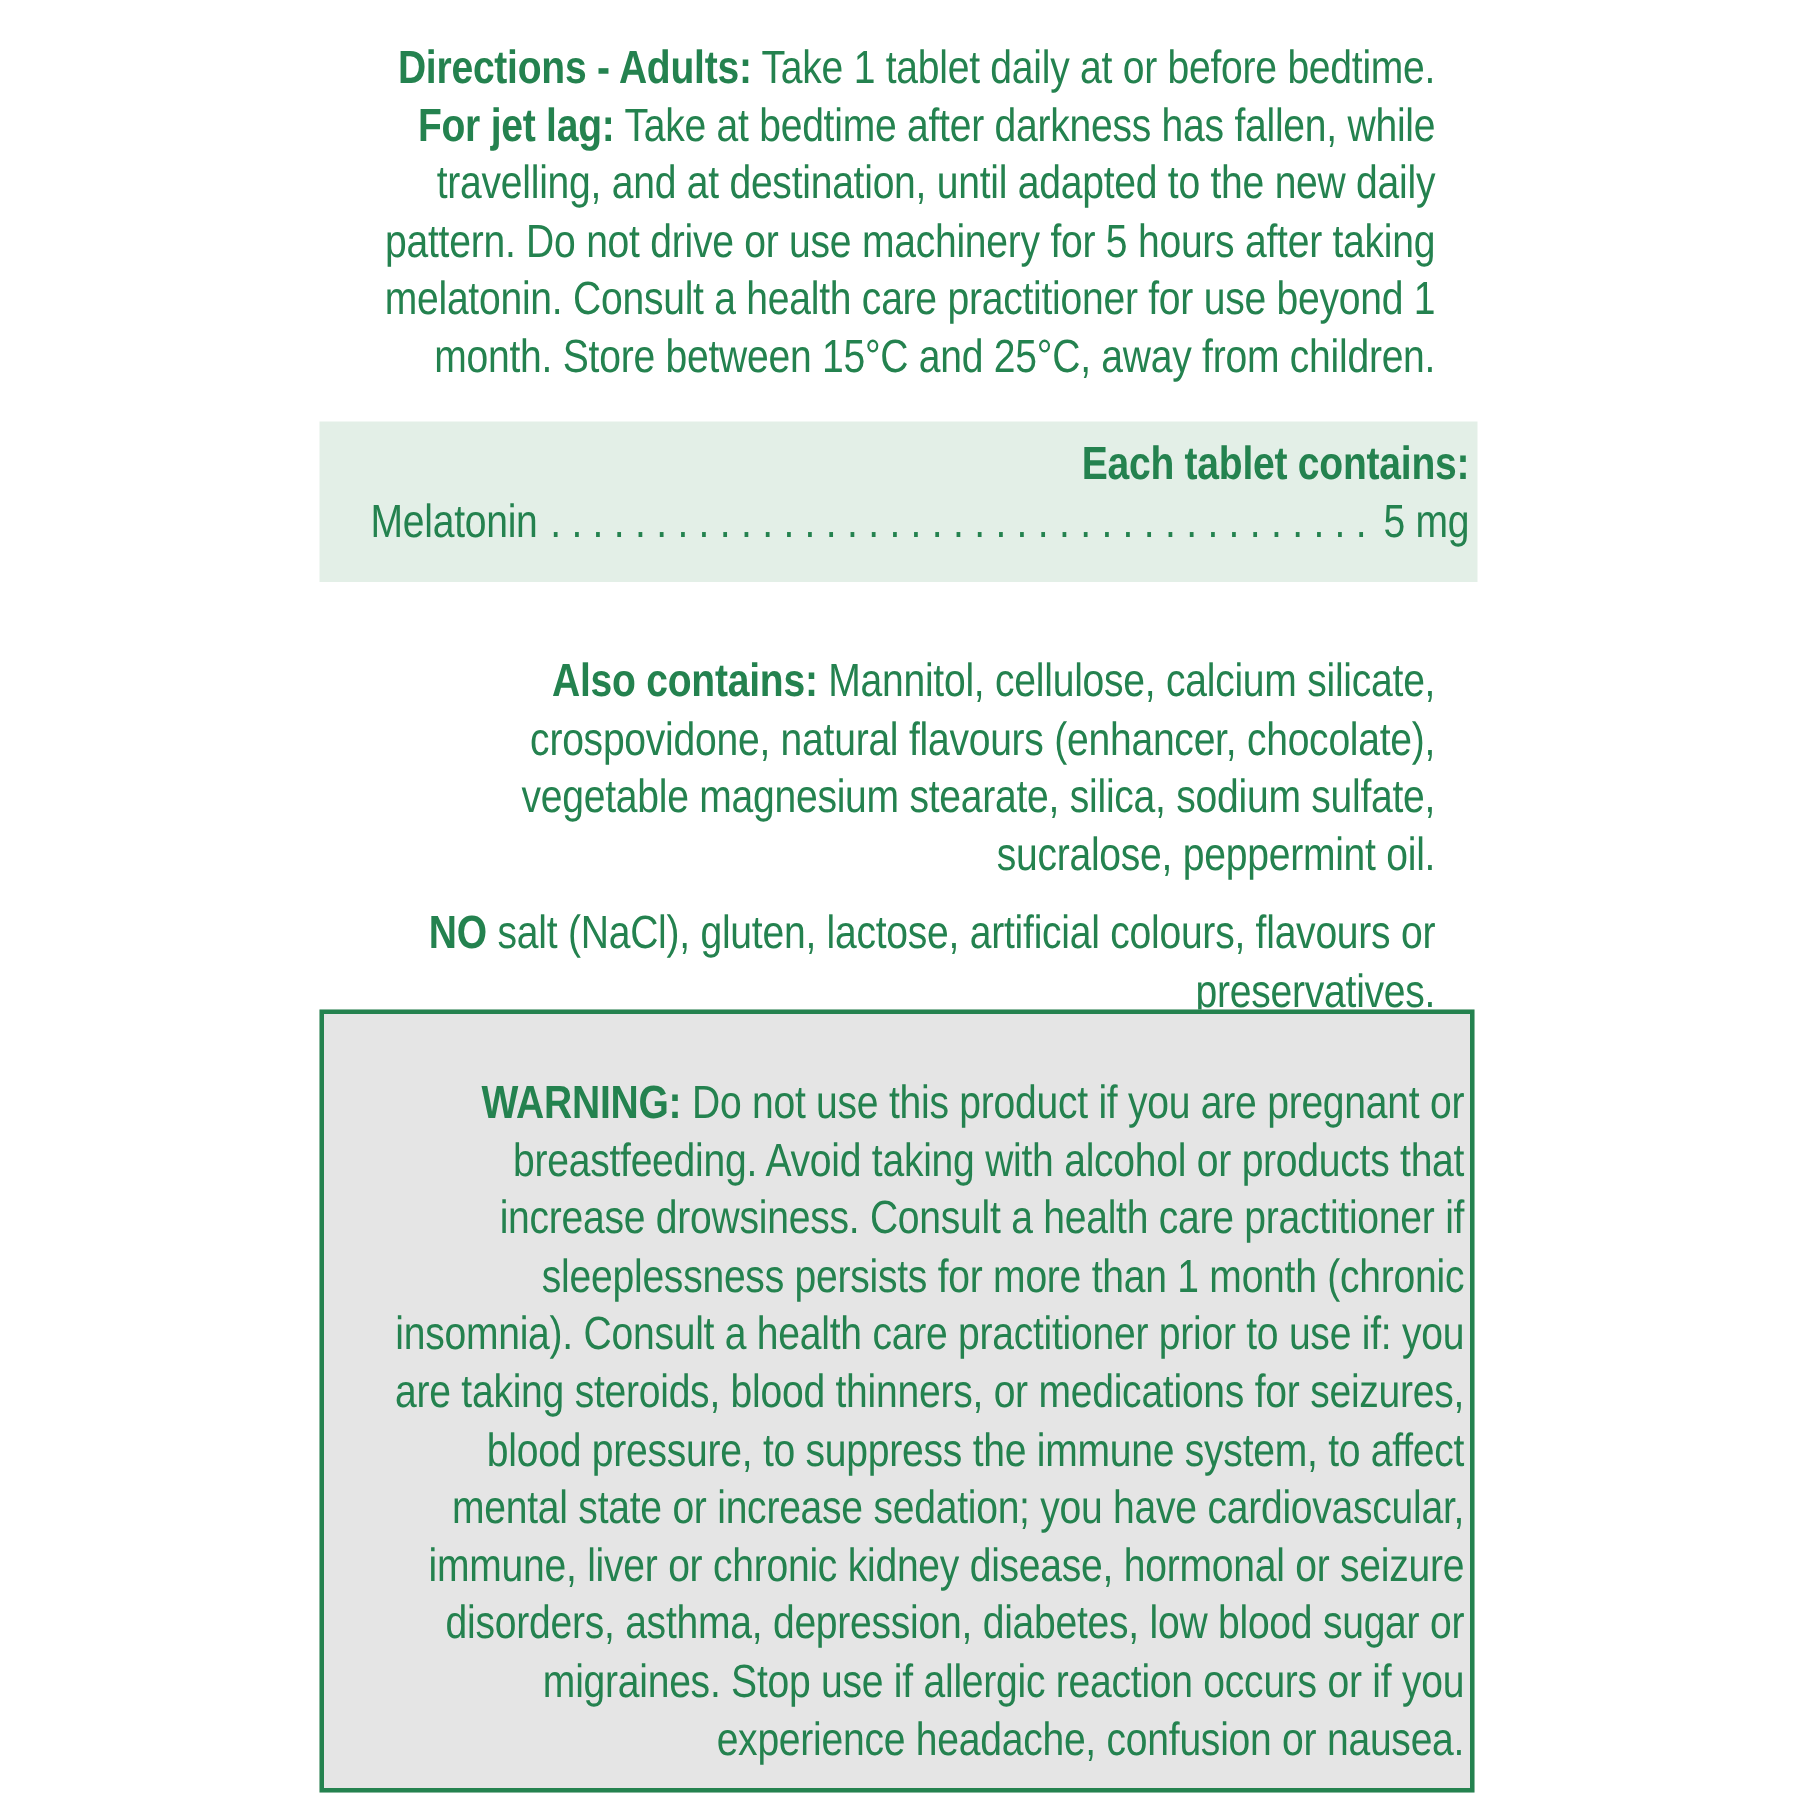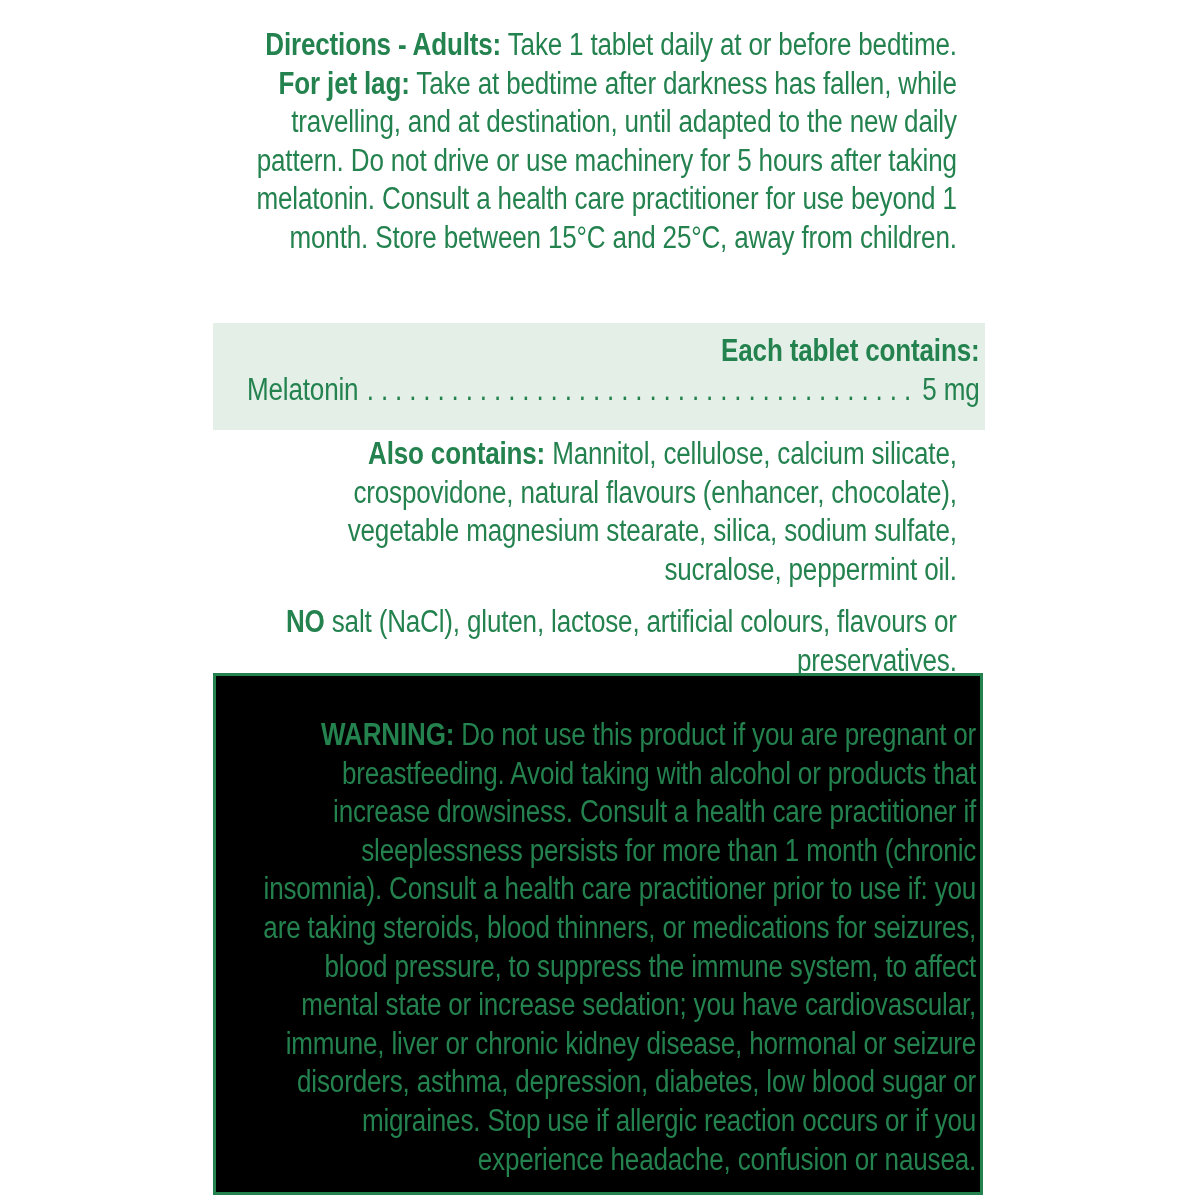--- a/index.html
+++ b/index.html
@@ -30,21 +30,20 @@
 
   #directions { left: 247px; top: -5px; width: 845px; }
 
   .dosage-box {
     position: absolute;
     left: 213px;
     top: 281px;
     width: 772px;
     height: 107px;
     background: #E3EFE7;
-    margin-top: 42px;
   }
   .dosage-inner {
     position: absolute;
     left: 34px;
     top: 9px;
     width: 872px;
     font-size: 31px;
     line-height: 38.6px;
     letter-spacing: -0.2px;
     transform: scaleX(0.84);
@@ -68,21 +67,21 @@
   #also { left: 247px; top: 404px; width: 845px; }
   #no   { left: 247px; top: 572px; width: 845px; }
 
   .warning-box {
     position: absolute;
     left: 213px;
     top: 673px;
     width: 770px;
     height: 522px;
     border: 3px solid #24824F;
-    background: #000000;
+    background: #e5e5e5;
   }
   #warning-text { left: 31px; top: 9px; width: 868px; }
 </style>
 </head>
 <body>
 
 <div class="label">
 
   <p class="para" id="directions"><b>Directions - Adults:</b><span> Take 1 tablet daily at or before bedtime. </span><b>For jet lag:</b><span> Take at bedtime after darkness has fallen, while travelling, and at destination, until adapted to the new daily pattern. Do not drive or use machinery for 5 hours after taking melatonin. Consult a health care practitioner for use beyond 1 month. Store between 15°C and 25°C, away from children.</span></p>
 

